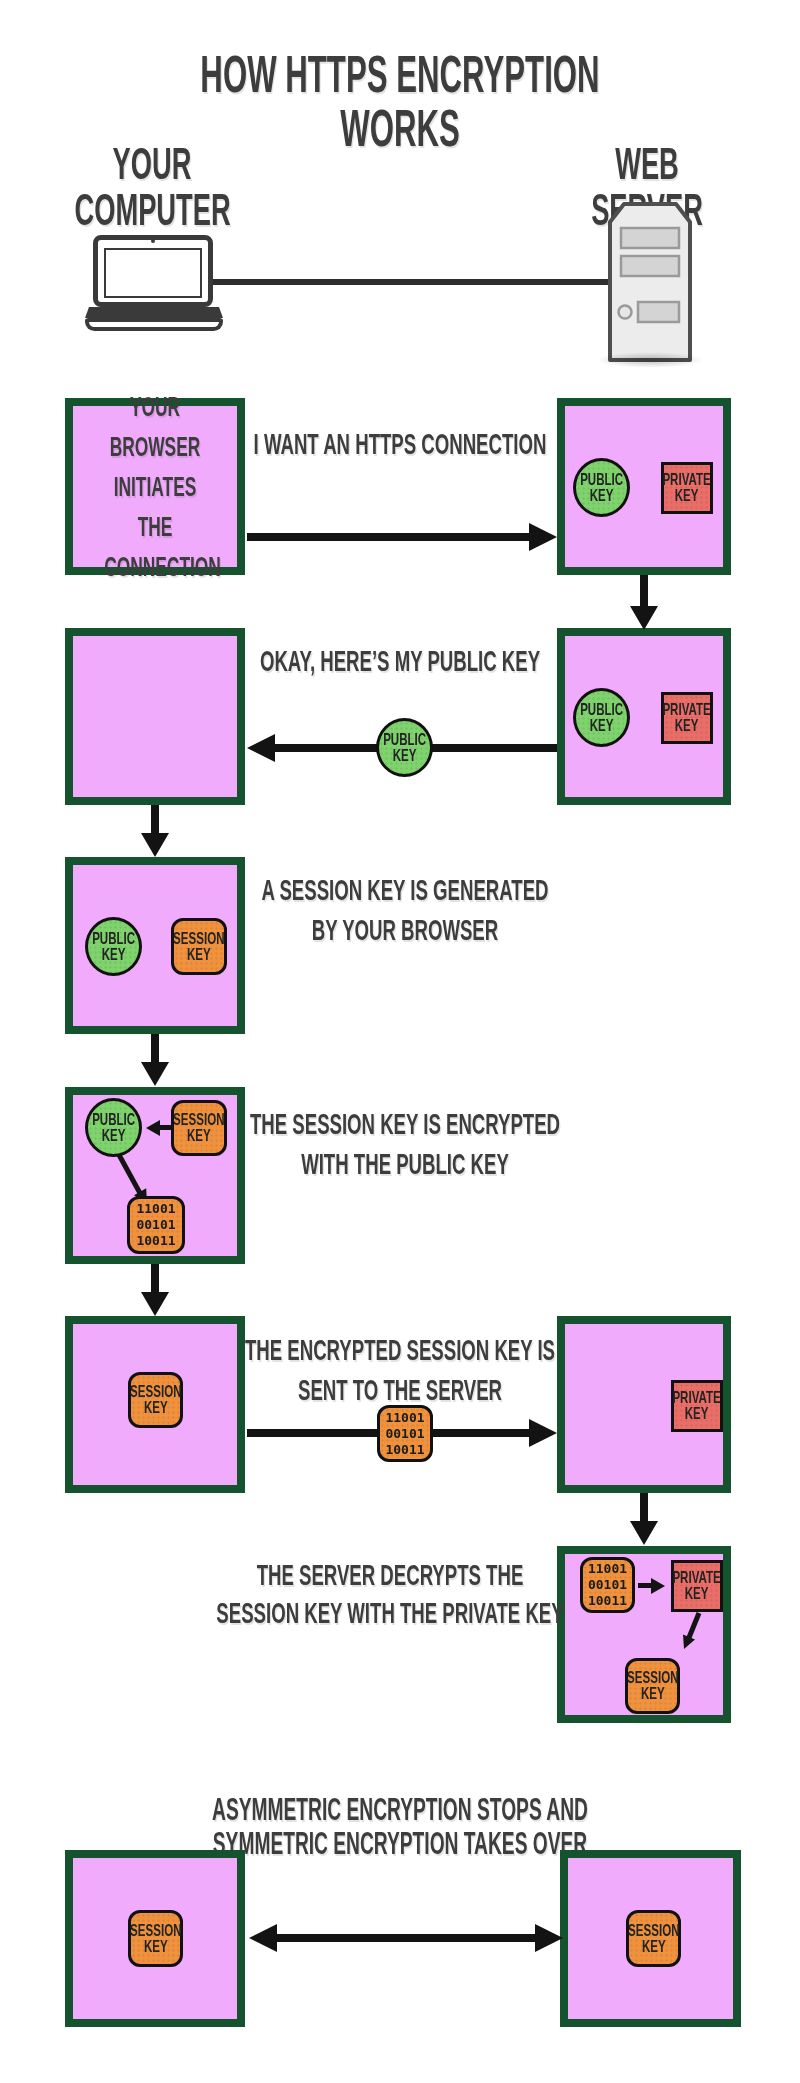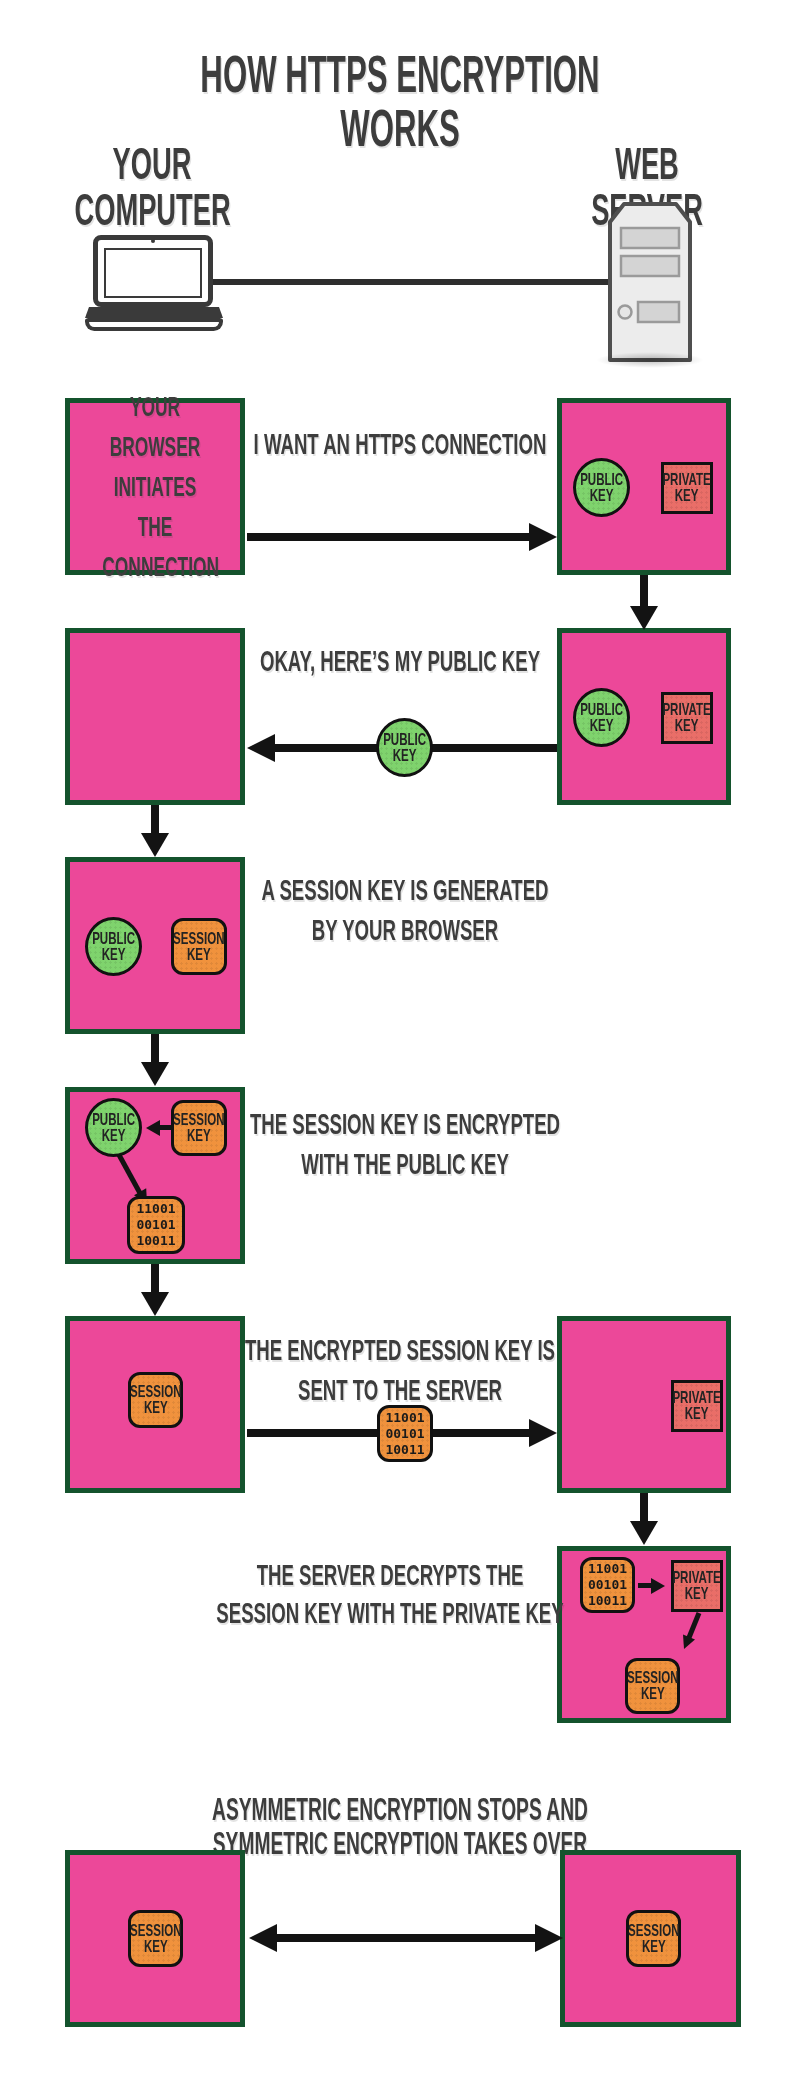--- a/index.html
+++ b/index.html
@@ -11,21 +11,21 @@
   .abs { position:absolute; }
   
   .cond {
     font-weight:bold; color:#3d3d3d; text-align:center;
     white-space:pre-line; transform-origin:center;
     text-shadow:2px 2px 0 rgba(60,60,60,0.14);
   }
   .sx60 { transform:scaleX(.60); }
   .sx62 { transform:scaleX(.62); }
   
-  .box { position:absolute; background:#ec4899; border:5px solid #14532d; box-sizing:border-box; }
+  .box { position:absolute; background:#f0abfc; border:8px solid #14532d; box-sizing:border-box; }
   
   .badge {
     position:absolute; display:flex; align-items:center; justify-content:center;
     border:3px solid #111; box-sizing:border-box; z-index:3;
     background-image:radial-gradient(rgba(0,0,0,0.07) 1px, transparent 1.2px);
     background-size:5px 5px;
   }
   .badge .lbl {
     font-weight:bold; font-size:17px; line-height:16px; color:#232323;
     text-align:center; white-space:pre-line; transform:scaleX(.68);

